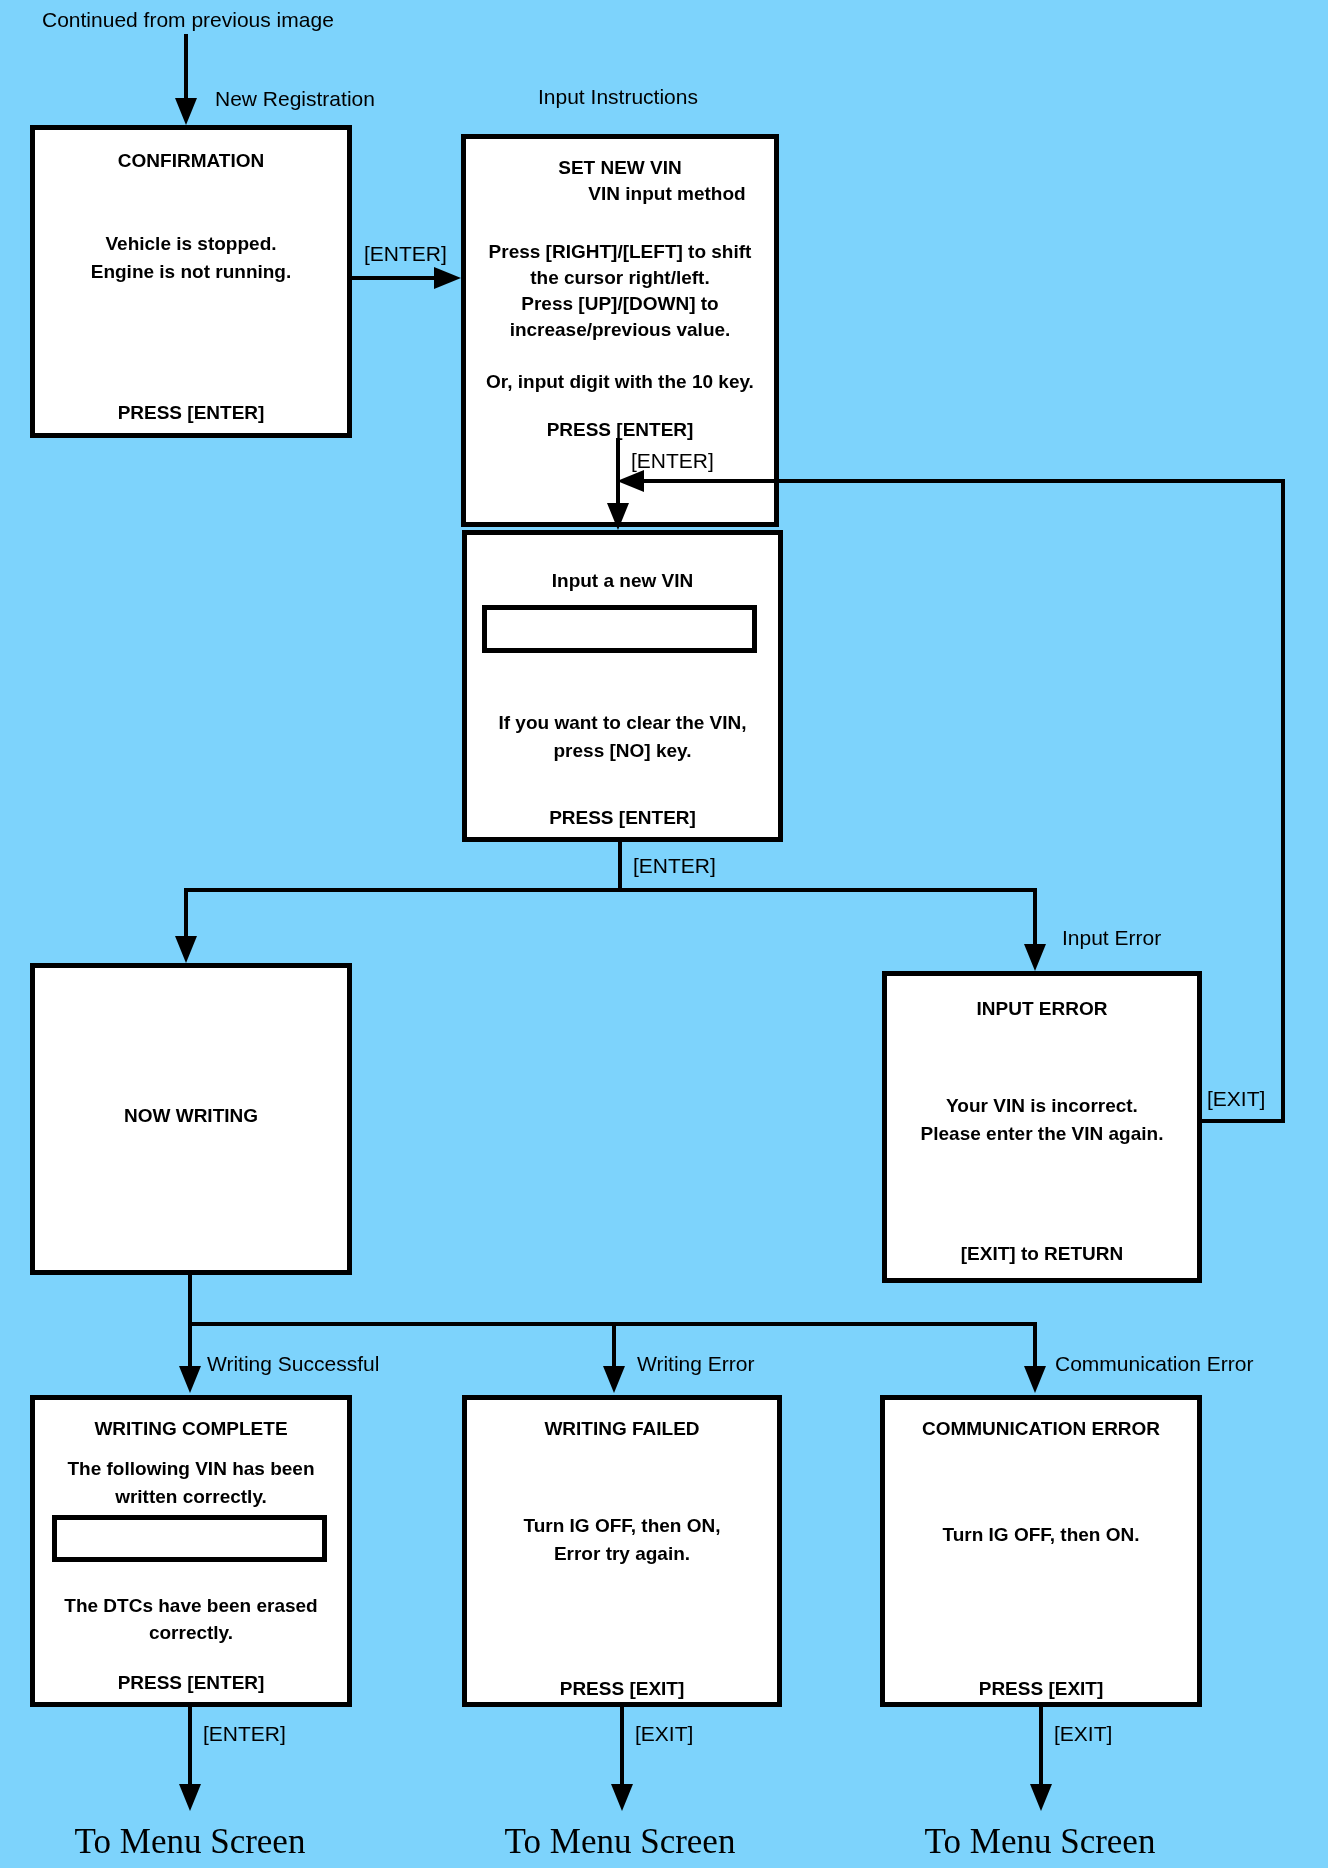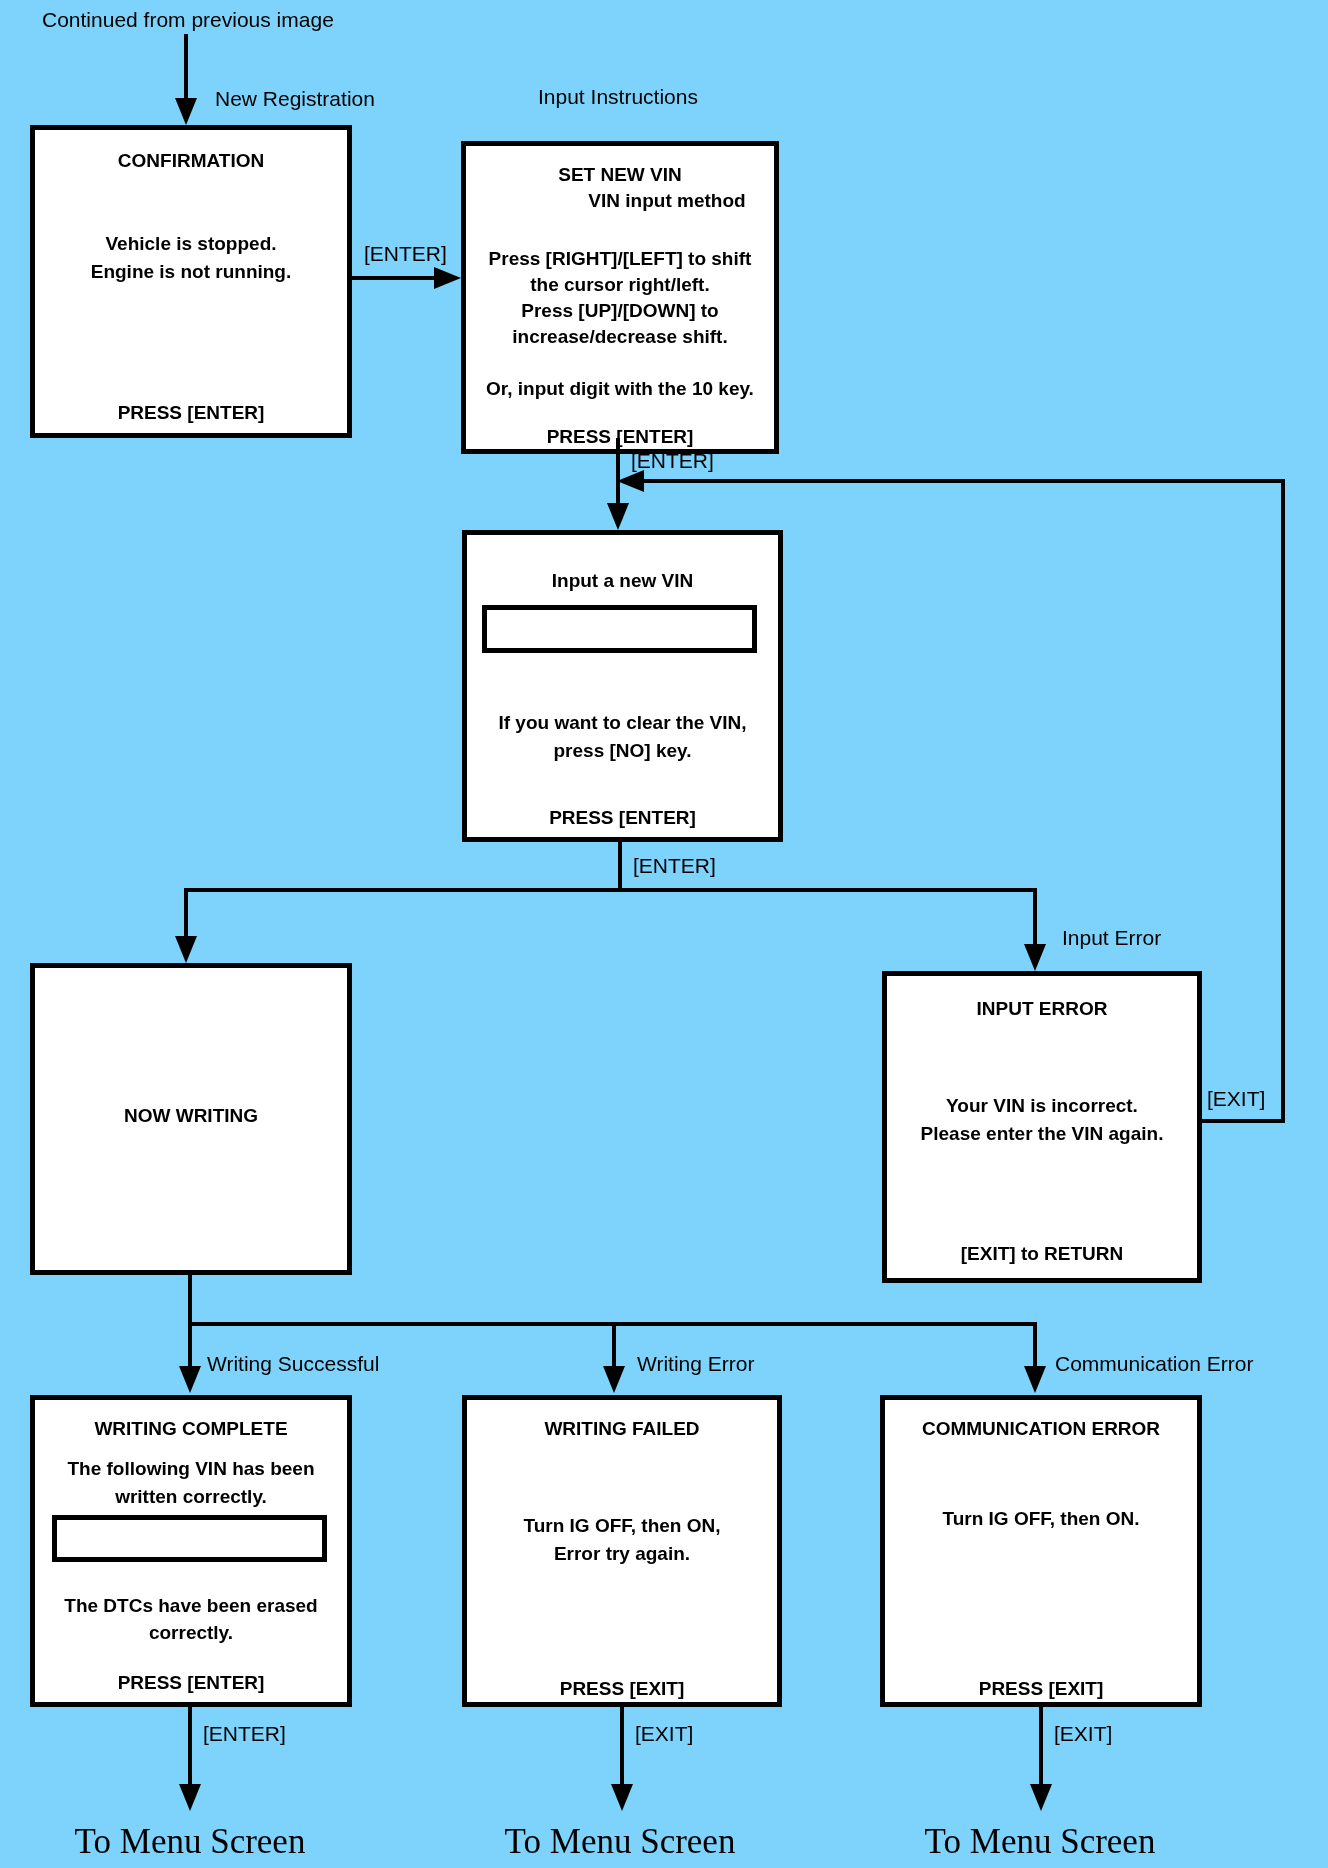--- a/index.html
+++ b/index.html
@@ -37,27 +37,27 @@
     <div class="bl" style="top:20px;">CONFIRMATION</div>
     <div class="bl" style="top:103px;">Vehicle is stopped.</div>
     <div class="bl" style="top:131px;">Engine is not running.</div>
     <div class="bl" style="top:272px;">PRESS [ENTER]</div>
   </div>
 
   <div class="lbl" style="left:364px;top:242px;">[ENTER]</div>
   <div class="hline" style="left:352px;top:276px;width:86px;"></div>
   <div class="arrow-right" style="left:434px;top:267px;"></div>
 
-  <div class="box" style="left:461px;top:141px;width:318px;height:313px;">
+  <div class="box" style="left:461px;top:134px;width:318px;height:393px;">
     <div class="bl" style="top:18px;">SET NEW VIN</div>
     <div class="bl" style="top:44px;padding-left:47px;">VIN input method</div>
     <div class="bl" style="top:102px;">Press [RIGHT]/[LEFT] to shift</div>
     <div class="bl" style="top:128px;">the cursor right/left.</div>
     <div class="bl" style="top:154px;">Press [UP]/[DOWN] to</div>
-    <div class="bl" style="top:180px;">increase/decrease shift.</div>
+    <div class="bl" style="top:180px;">increase/previous value.</div>
     <div class="bl" style="top:232px;">Or, input digit with the 10 key.</div>
     <div class="bl" style="top:280px;">PRESS [ENTER]</div>
   </div>
 
   <div class="vline" style="left:616px;top:438px;height:68px;"></div>
   <div class="lbl" style="left:631px;top:449px;">[ENTER]</div>
   <div class="arrow-down" style="left:607px;top:503px;"></div>
 
   <div class="hline" style="left:640px;top:479px;width:645px;"></div>
   <div class="arrow-left" style="left:617px;top:470px;"></div>
@@ -121,21 +121,21 @@
 
   <div class="box" style="left:462px;top:1395px;width:320px;height:312px;">
     <div class="bl" style="top:18px;">WRITING FAILED</div>
     <div class="bl" style="top:115px;">Turn IG OFF, then ON,</div>
     <div class="bl" style="top:143px;">Error try again.</div>
     <div class="bl" style="top:278px;">PRESS [EXIT]</div>
   </div>
 
   <div class="box" style="left:880px;top:1395px;width:322px;height:312px;">
     <div class="bl" style="top:18px;">COMMUNICATION ERROR</div>
-    <div class="bl" style="top:108px;text-align:center;">Turn IG OFF, then ON.</div>
+    <div class="bl" style="top:124px;text-align:center;">Turn IG OFF, then ON.</div>
     <div class="bl" style="top:278px;">PRESS [EXIT]</div>
   </div>
 
   <div class="vline" style="left:188px;top:1707px;height:79px;"></div>
   <div class="arrow-down" style="left:179px;top:1784px;"></div>
   <div class="lbl" style="left:203px;top:1722px;">[ENTER]</div>
 
   <div class="vline" style="left:620px;top:1707px;height:79px;"></div>
   <div class="arrow-down" style="left:611px;top:1784px;"></div>
   <div class="lbl" style="left:635px;top:1722px;">[EXIT]</div>

